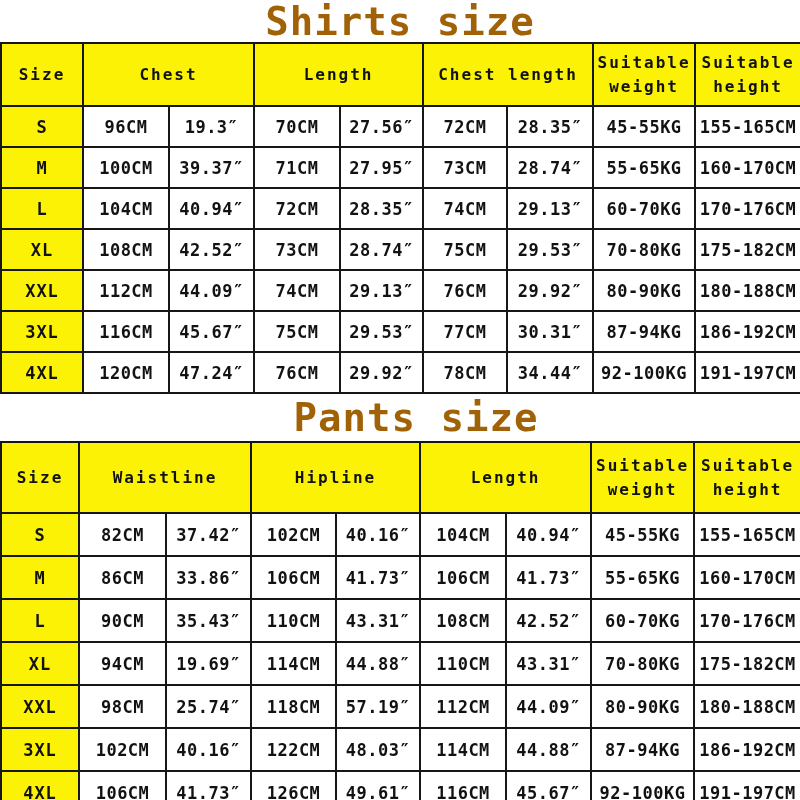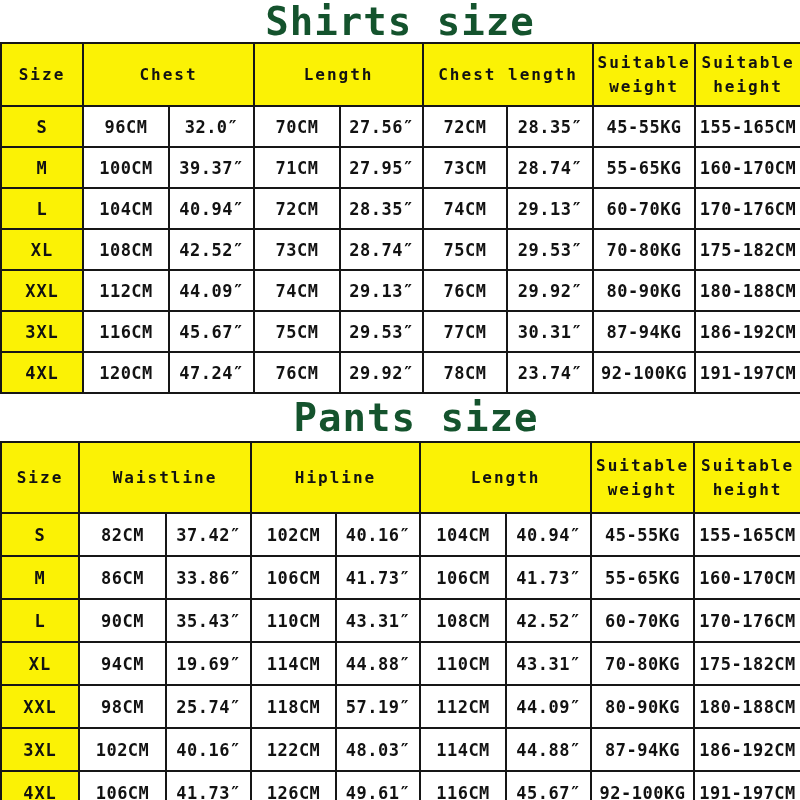--- a/index.html
+++ b/index.html
@@ -13,21 +13,21 @@
     font-weight: bold;
     color: #121212;
   }
   .page-title {
     display: flex;
     align-items: center;
     justify-content: center;
     text-align: center;
     font-weight: bold;
     letter-spacing: 1px;
-    color: #14532d;
+    color: #a16207;
   }
   .page-title.shirts-title { height: 42px; font-size: 39px; }
   .page-title.pants-title  { height: 47px; font-size: 39px; padding-left: 32px; }
   table.size-table {
     width: 800px;
     table-layout: fixed;
     border-collapse: collapse;
   }
   table.size-table th,
   table.size-table td {
@@ -85,21 +85,21 @@
         <th colspan="2">Length</th>
         <th colspan="2">Chest length</th>
         <th>Suitable weight</th>
         <th>Suitable height</th>
       </tr>
     </thead>
     <tbody>
         <tr>
           <th>S</th>
           <td>96CM</td>
-          <td>32.0″</td>
+          <td>19.3″</td>
           <td>70CM</td>
           <td>27.56″</td>
           <td>72CM</td>
           <td>28.35″</td>
           <td>45-55KG</td>
           <td>155-165CM</td>
         </tr>
         <tr>
           <th>M</th>
           <td>100CM</td>
@@ -155,21 +155,21 @@
           <td>87-94KG</td>
           <td>186-192CM</td>
         </tr>
         <tr>
           <th>4XL</th>
           <td>120CM</td>
           <td>47.24″</td>
           <td>76CM</td>
           <td>29.92″</td>
           <td>78CM</td>
-          <td>23.74″</td>
+          <td>34.44″</td>
           <td>92-100KG</td>
           <td>191-197CM</td>
         </tr>
       </tbody>
   </table>
 
   <div class="page-title pants-title">Pants size</div>
 
   <table class="size-table pants-table">
     <colgroup>

